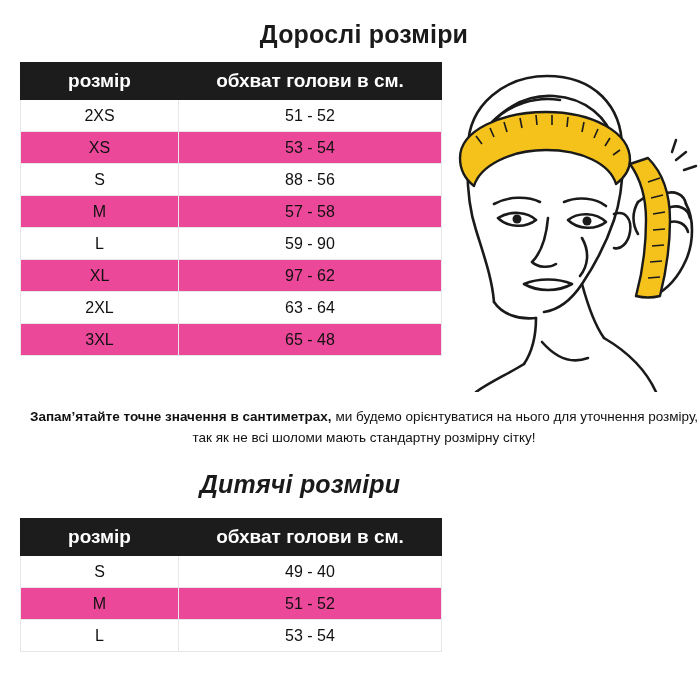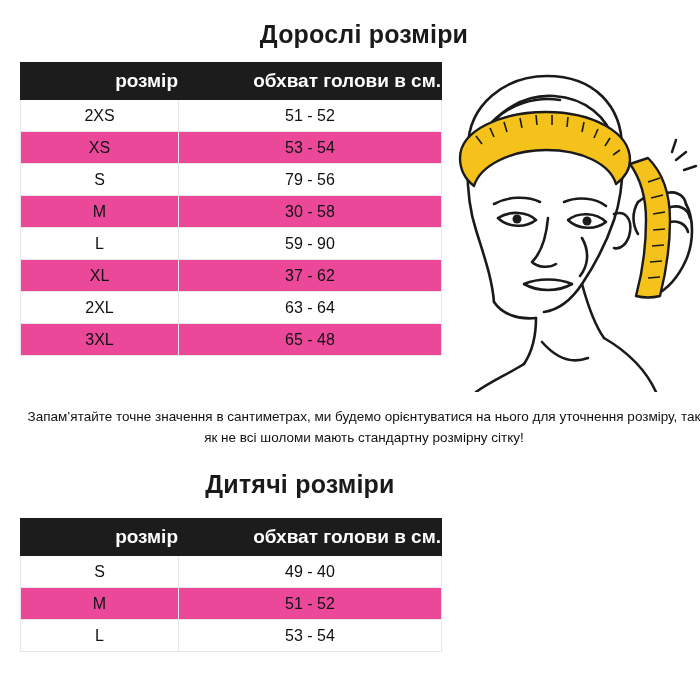--- a/index.html
+++ b/index.html
@@ -34,34 +34,35 @@
     position: absolute;
     left: 0;
     top: 20px;
     width: 700px;
   }
   #kids-title {
     position: absolute;
     left: 0;
     top: 470px;
     width: 572px;
+    font-style: italic;
   }
 
   
   .size-table {
     border-collapse: collapse;
     table-layout: fixed;
   }
   .size-table th {
     background: #1c1c1c;
     color: #ffffff;
     font-size: 19px;
     font-weight: bold;
     height: 36px;
-    text-align: right;
+    text-align: center;
     border: 1px solid #1c1c1c;
     padding: 0;
   }
   .size-table td {
     font-size: 16px;
     height: 31px;
     text-align: center;
     border: 1px solid #e7e7e7;
     padding: 0;
     color: #111111;
@@ -94,21 +95,21 @@
     position: absolute;
     left: 6px;
     top: 406px;
     width: 688px;
     text-align: center;
     font-size: 13.5px;
     line-height: 21px;
     color: #111111;
   }
   #note .note-strong {
-    font-weight: normal;
+    font-weight: bold;
   }
 
   
   #illustration {
     position: absolute;
     left: 418px;
     top: 52px;
     width: 276px;
     height: 340px;
   }
@@ -139,33 +140,33 @@
         <tr class="row-odd">
           <td>2XS</td>
           <td>51 - 52</td>
         </tr>
         <tr class="row-even">
           <td>XS</td>
           <td>53 - 54</td>
         </tr>
         <tr class="row-odd">
           <td>S</td>
-          <td>79 - 56</td>
+          <td>88 - 56</td>
         </tr>
         <tr class="row-even">
           <td>M</td>
-          <td>30 - 58</td>
+          <td>57 - 58</td>
         </tr>
         <tr class="row-odd">
           <td>L</td>
           <td>59 - 90</td>
         </tr>
         <tr class="row-even">
           <td>XL</td>
-          <td>37 - 62</td>
+          <td>97 - 62</td>
         </tr>
         <tr class="row-odd">
           <td>2XL</td>
           <td>63 - 64</td>
         </tr>
         <tr class="row-even">
           <td>3XL</td>
           <td>65 - 48</td>
         </tr>
       </tbody>

